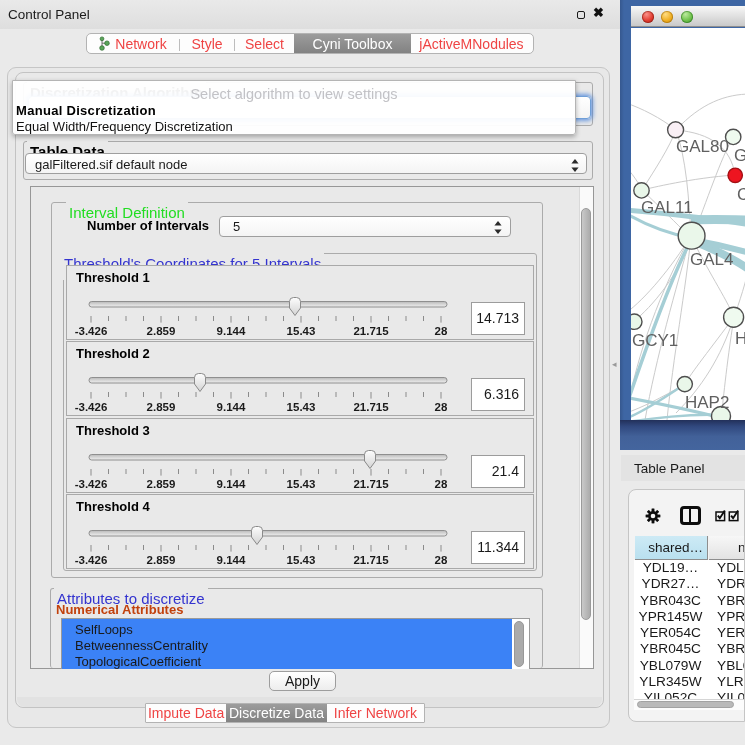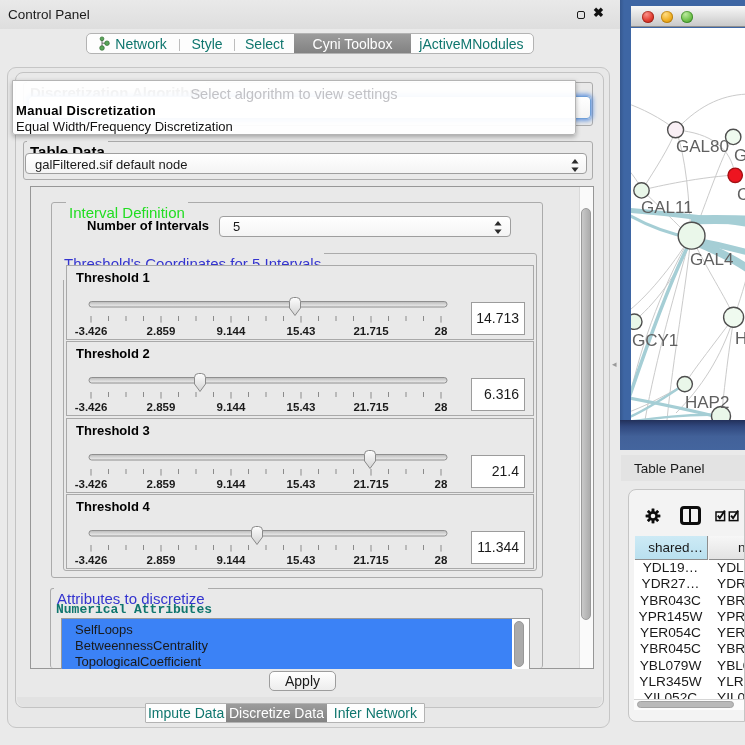--- a/index.html
+++ b/index.html
@@ -8,21 +8,21 @@
 .abs { position:absolute; }
 
 
 #titlebar { left:0; top:0; width:620px; height:29px; background:linear-gradient(#e9e9e9,#dedede); }
 #titlebar .t { position:absolute; left:8px; top:7px; font-size:13.5px; color:#1c1c1c; }
 #float-ic { left:577px; top:11px; width:8px; height:8px; border:1.6px solid #1a1a1a; border-radius:2px; }
 #close-ic { left:593px; top:5px; font-size:13px; font-weight:bold; color:#111; }
 
 
 #toptabs { left:86px; top:33px; width:448px; height:21px; background:#fdfdfd; border:1px solid #b3b3b3; border-radius:5px; font-size:14px; overflow:hidden; display:flex; }
-.tab { height:100%; display:flex; align-items:center; justify-content:center; color:#0f766e; }
+.tab { height:100%; display:flex; align-items:center; justify-content:center; color:#ef4444; }
 .tab.sel { background:linear-gradient(#9c9c9c,#828282); color:#fff; }
 .sep { width:1px; height:12px; margin-top:4.5px; background:#bdbdbd; }
 
 
 #outerp { left:7px; top:67px; width:603px; height:661px; background:#e8e8e8; border:1px solid #c6c6c6; border-radius:9px; }
 #innerp { left:15px; top:72px; width:589px; height:636px; background:#e9e9e9; border:1px solid #c3c3c3; border-radius:8px; }
 #innerstrip { left:17px; top:697px; width:585px; height:10px; background:#e2e2e2; border-radius:0 0 8px 8px; }
 
 
 .grp { border:1px solid #ababab; border-radius:3px; }
@@ -339,21 +339,21 @@
       <text x="304" y="41">21.715</text>
       <text x="374" y="41">28</text>
     </g>
     <path transform="translate(183,3)" d="M 1.5 4.5 Q 1.5 0.5 5.5 0.5 L 8.5 0.5 Q 12.5 0.5 12.5 4.5 L 12.5 11 L 7 18.5 L 1.5 11 Z" fill="url(#th3)" stroke="#8a8a8a" stroke-width="1"></path>
   </svg>
   <div class="tval">11.344</div>
 </div>
 
 <div class="abs grp" style="left:50px; top:588px; width:493px; height:80px; border-bottom:none;"></div>
 <div class="abs grpt" style="left:54px; top:582px; color:#3434cf;">Attributes to discretize</div>
-<div class="abs" style="left:56px; top:602px; font-size:13px; font-weight:bold; color:#0f766e;font-family:Liberation Mono, monospace;">Numerical Attributes</div>
+<div class="abs" style="left:56px; top:602px; font-size:13px; font-weight:bold; color:#c2410c;">Numerical Attributes</div>
 <div id="attrlist" class="abs">
   <div>SelfLoops</div>
   <div>BetweennessCentrality</div>
   <div>TopologicalCoefficient</div>
 </div>
 <div id="listsb" class="abs"></div>
 <div id="listsbthumb" class="abs"></div>
 
 <div id="applybtn" class="abs">Apply</div>
 

